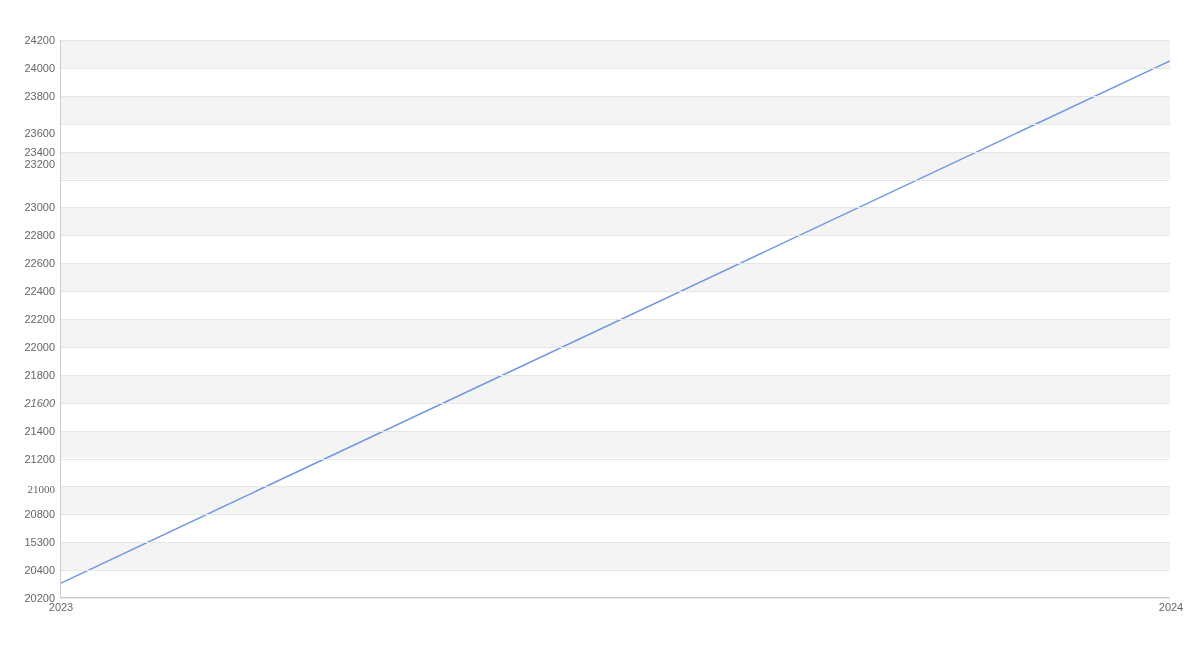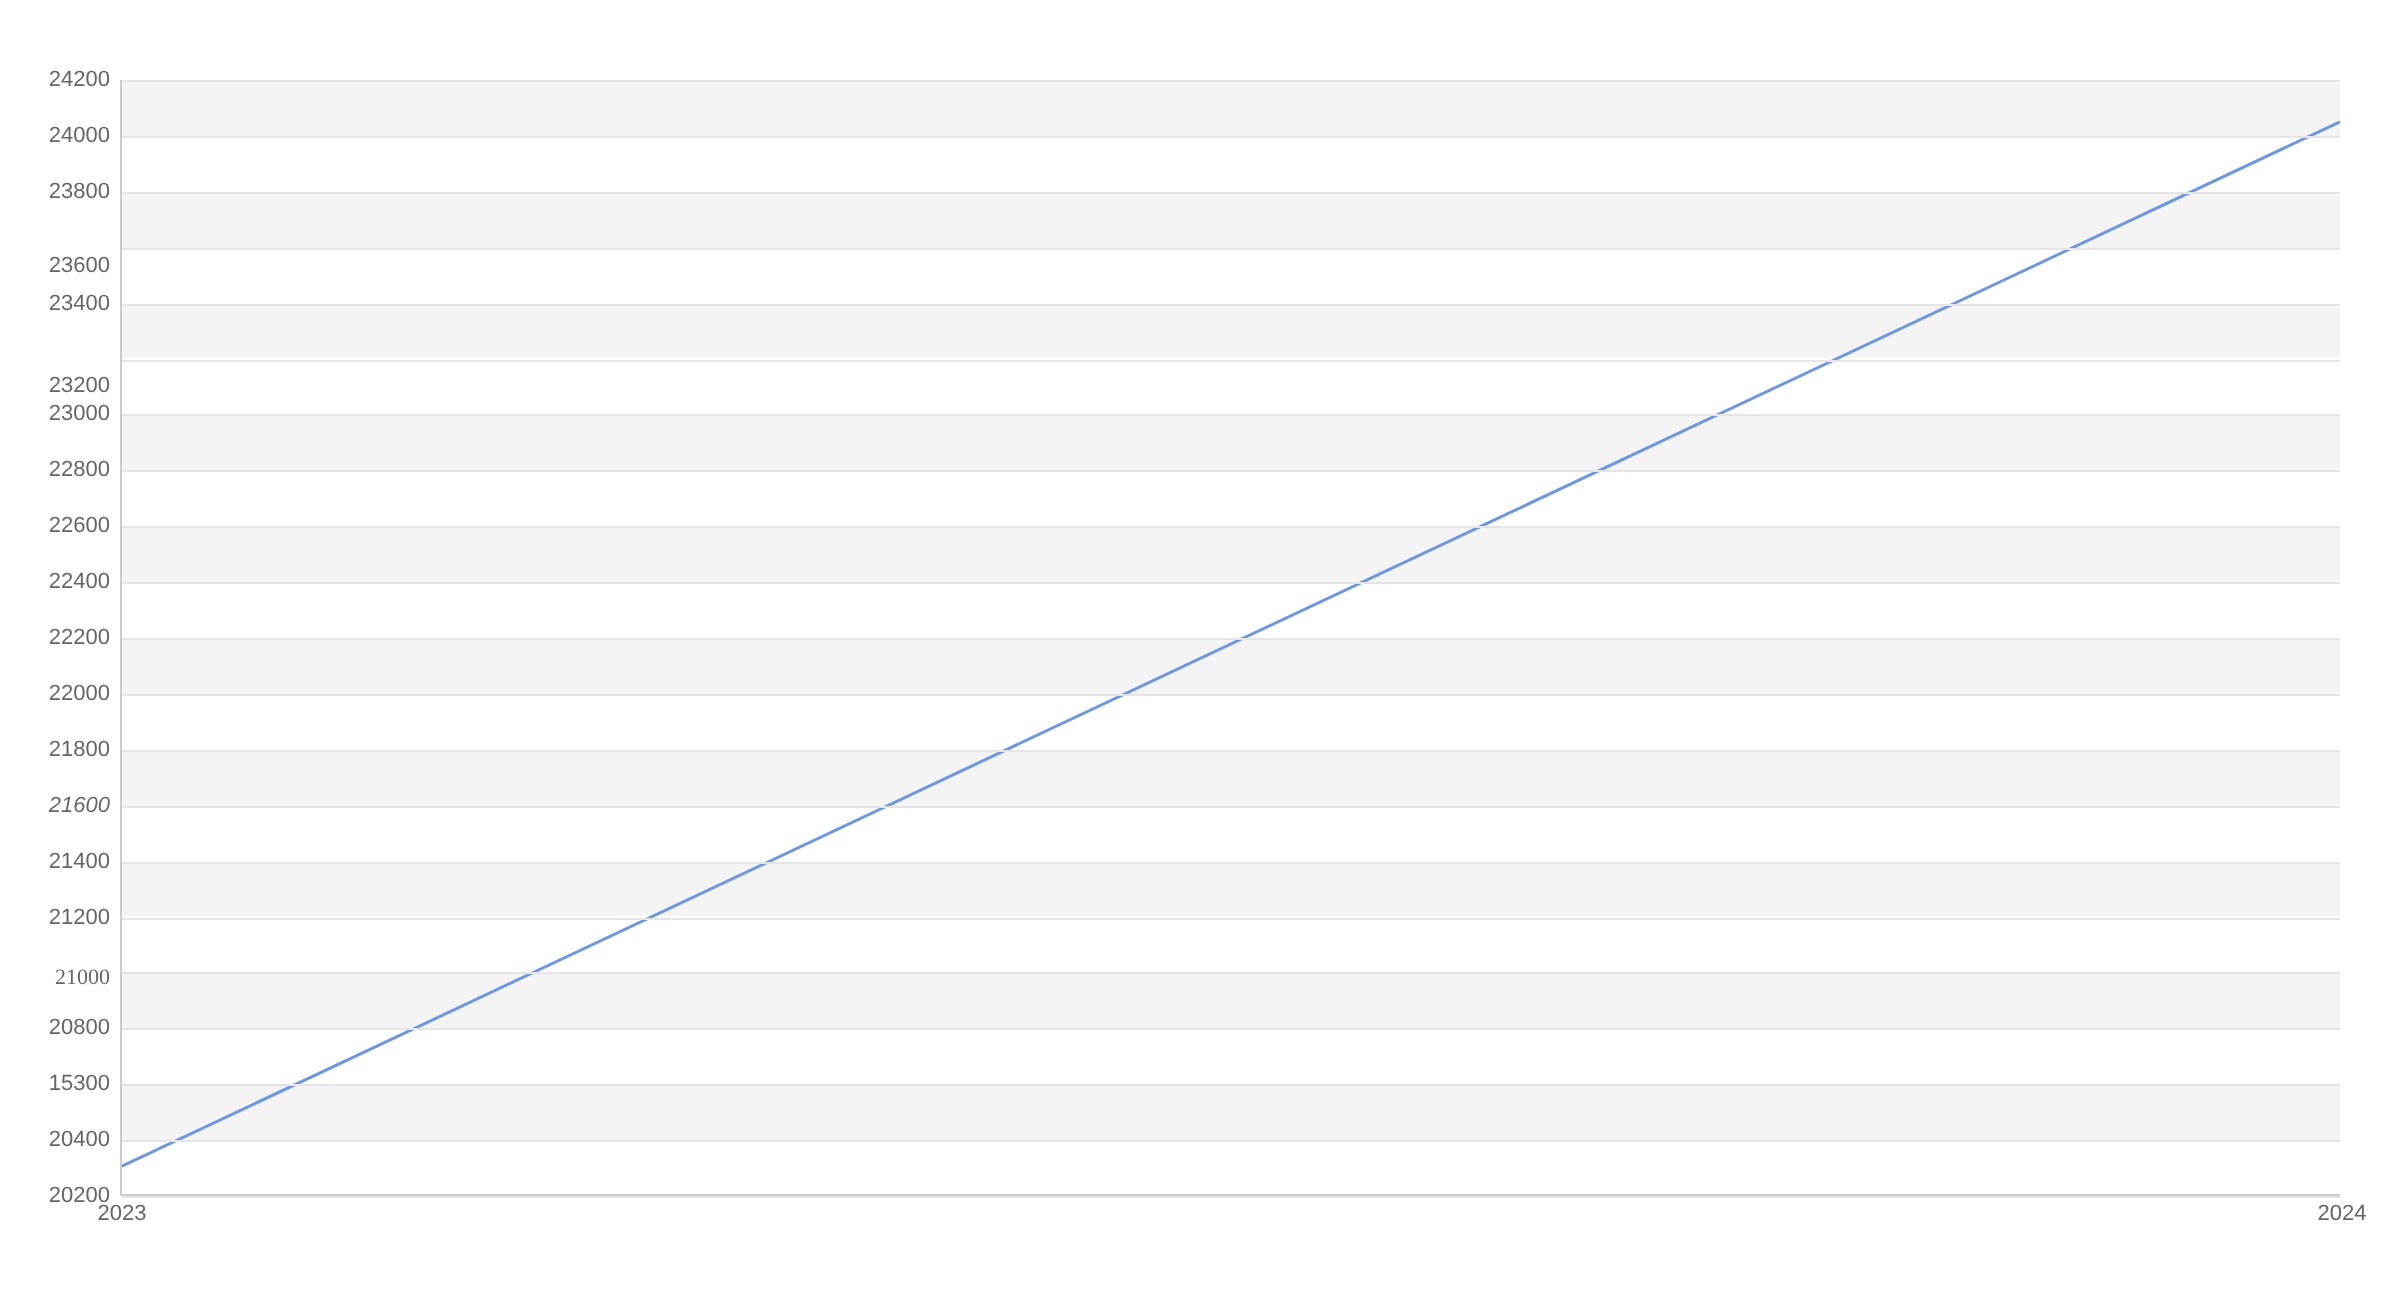--- a/index.html
+++ b/index.html
@@ -124,21 +124,21 @@
       <div class="ytick" style="top: 279px;">22200</div>
       <div class="gridline" style="top: 251.1px;"></div>
       <div class="ytick" style="top: 251.1px;">22400</div>
       <div class="gridline" style="top: 223.2px;"></div>
       <div class="ytick" style="top: 223.2px;">22600</div>
       <div class="gridline" style="top: 195.3px;"></div>
       <div class="ytick" style="top: 195.3px;">22800</div>
       <div class="gridline" style="top: 167.4px;"></div>
       <div class="ytick" style="top: 167.4px;">23000</div>
       <div class="gridline" style="top: 139.5px;"></div>
-      <div class="ytick" style="top: 153px; text-align: right;">23200</div>
+      <div class="ytick" style="top: 124px; text-align: right;">23200</div>
       <div class="gridline" style="top: 111.6px;"></div>
       <div class="ytick" style="top: 111.6px;">23400</div>
       <div class="gridline" style="top: 83.7px;"></div>
       <div class="ytick" style="top: 93px;">23600</div>
       <div class="gridline" style="top: 55.8px;"></div>
       <div class="ytick" style="top: 55.8px;">23800</div>
       <div class="gridline" style="top: 27.9px;"></div>
       <div class="ytick" style="top: 27.9px;">24000</div>
       <div class="gridline" style="top: 0px;"></div>
       <div class="ytick" style="top: 0px;">24200</div>

